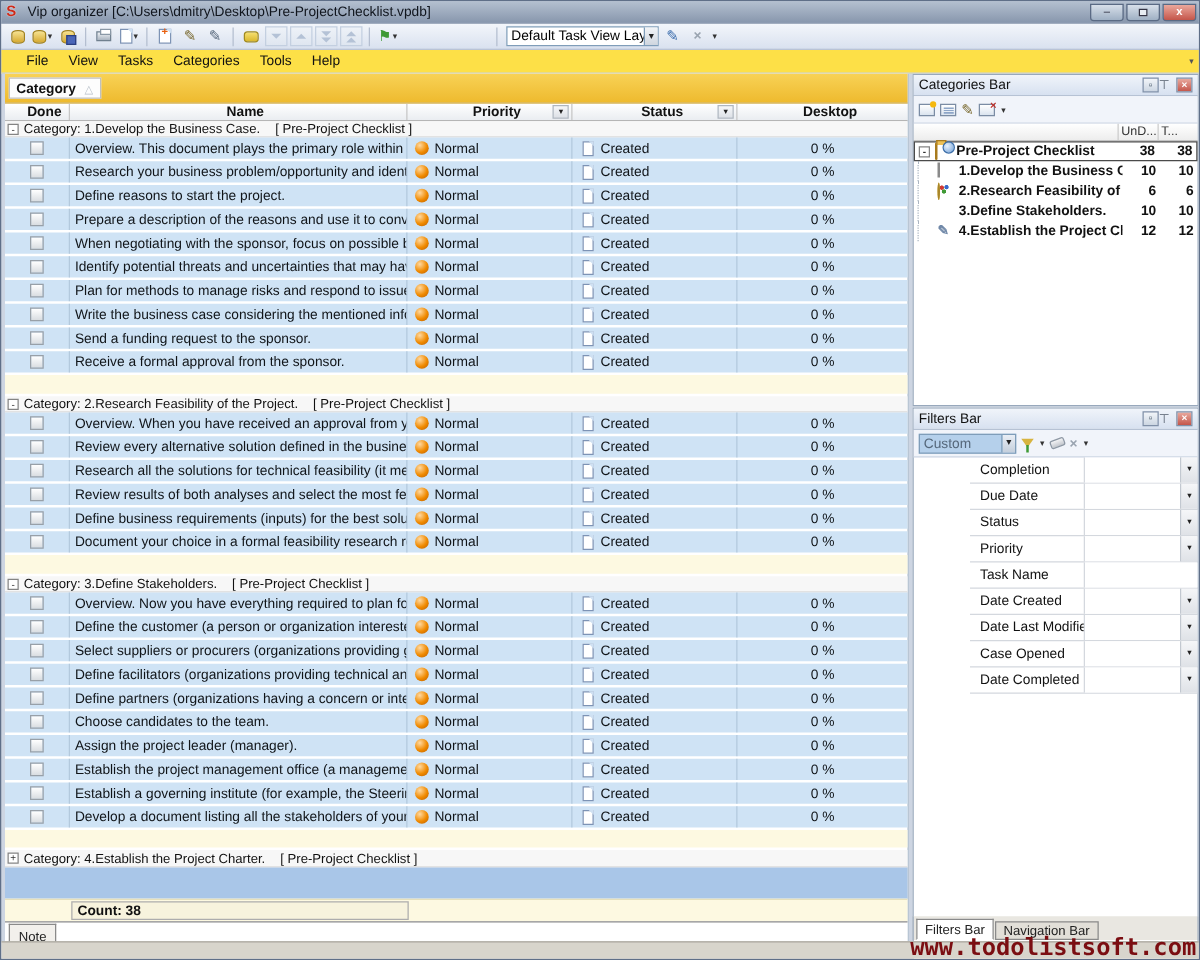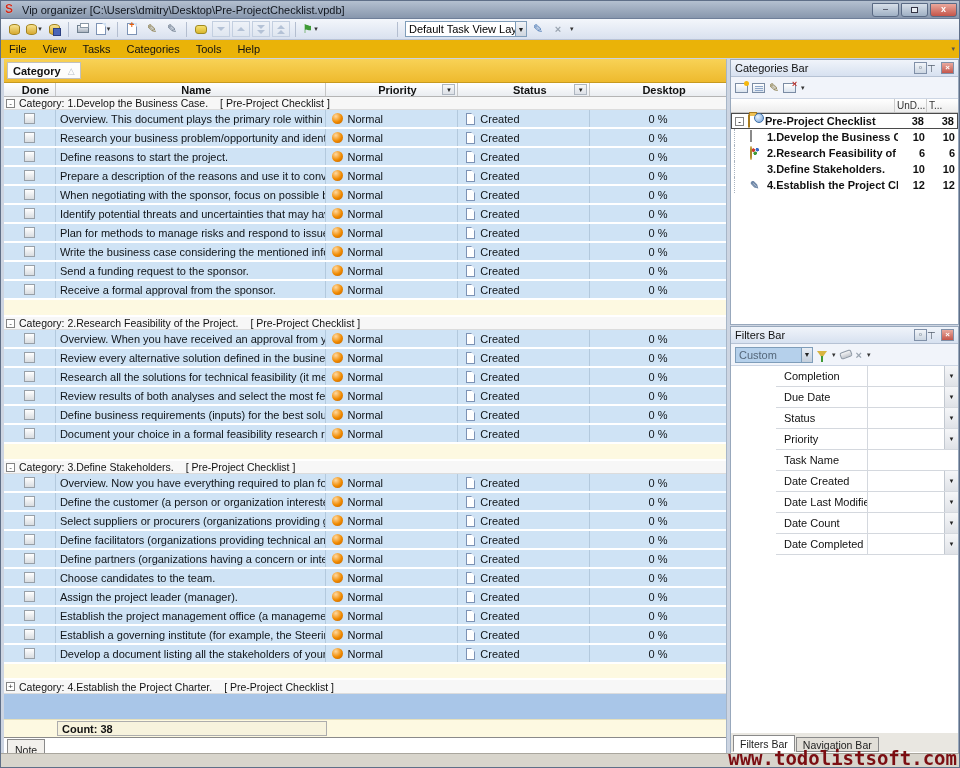--- a/index.html
+++ b/index.html
@@ -35,21 +35,21 @@
   .tri-u{width:0;height:0;border-left:4px solid transparent;border-right:4px solid transparent;border-bottom:4px solid #b4c2d6;}
   .flagg{font-size:12px;color:#3f9a35;}
   .combo{height:16px;background:#fff;border:1px solid #7f9db9;display:flex;align-items:center;font-size:11px;padding-left:3px;}
   .combo .cval{flex:1;white-space:nowrap;overflow:hidden;}
   .combo .cdd{width:11px;height:100%;border-left:1px solid #7f9db9;background:linear-gradient(#f2f4f7,#cfd6df);font-size:7px;display:flex;align-items:center;justify-content:center;color:#222;}
   .layoutcombo{width:122px;margin-left:2px;}
   .gray-x{color:#9aa4b0;font-size:11px;font-weight:bold;}
   .blue-edit{color:#3e6fae;font-size:12px;}
 
   
-  .menubar{position:absolute;left:0;top:39px;width:960px;height:19px;background:#eab308;border-bottom:1px solid #c9d2e2;display:flex;align-items:center;font-size:11px;padding-left:0;}
+  .menubar{position:absolute;left:0;top:39px;width:960px;height:19px;background:#fde047;border-bottom:1px solid #c9d2e2;display:flex;align-items:center;font-size:11px;padding-left:12px;}
   .mitem{padding:2px 8px;color:#111;}
   .menu-ovf{margin-left:auto;margin-right:6px;font-size:7px;color:#555;}
 
   
   .gridpane{position:absolute;left:3px;top:58px;width:723px;height:694px;background:#fff;border-right:1px solid #a7b6c8;}
   .groupbar{height:24px;background:linear-gradient(#f8d256,#eeba2e);border-bottom:1px solid #c79a1f;display:flex;align-items:center;padding-left:3px;}
   .gfield{height:17px;background:#fdfdfd;border:1px solid #c0c0c0;display:flex;align-items:center;font-size:11px;font-weight:bold;padding:0 5px;color:#111;}
   .gsort{font-size:9px;color:#b9c1ca;margin-left:7px;font-weight:normal;}
   .colhdr{height:14px;display:flex;background:linear-gradient(#ffffff,#eaedf1);border-bottom:1px solid #b5b5b5;font-size:11px;font-weight:bold;}
   .ch{border-right:1px solid #c6c6c6;display:flex;align-items:center;justify-content:center;position:relative;color:#111;padding-left:12px;}
@@ -780,21 +780,21 @@
           <span class="flabel">Date Created</span>
           <span class="fval"></span>
           <span class="fdd">▼</span>
         </div>
       <div class="filtrow">
           <span class="flabel">Date Last Modifie</span>
           <span class="fval"></span>
           <span class="fdd">▼</span>
         </div>
       <div class="filtrow">
-          <span class="flabel">Date Count</span>
+          <span class="flabel">Case Opened</span>
           <span class="fval"></span>
           <span class="fdd">▼</span>
         </div>
       <div class="filtrow">
           <span class="flabel">Date Completed</span>
           <span class="fval"></span>
           <span class="fdd">▼</span>
         </div>
     </div>
 

